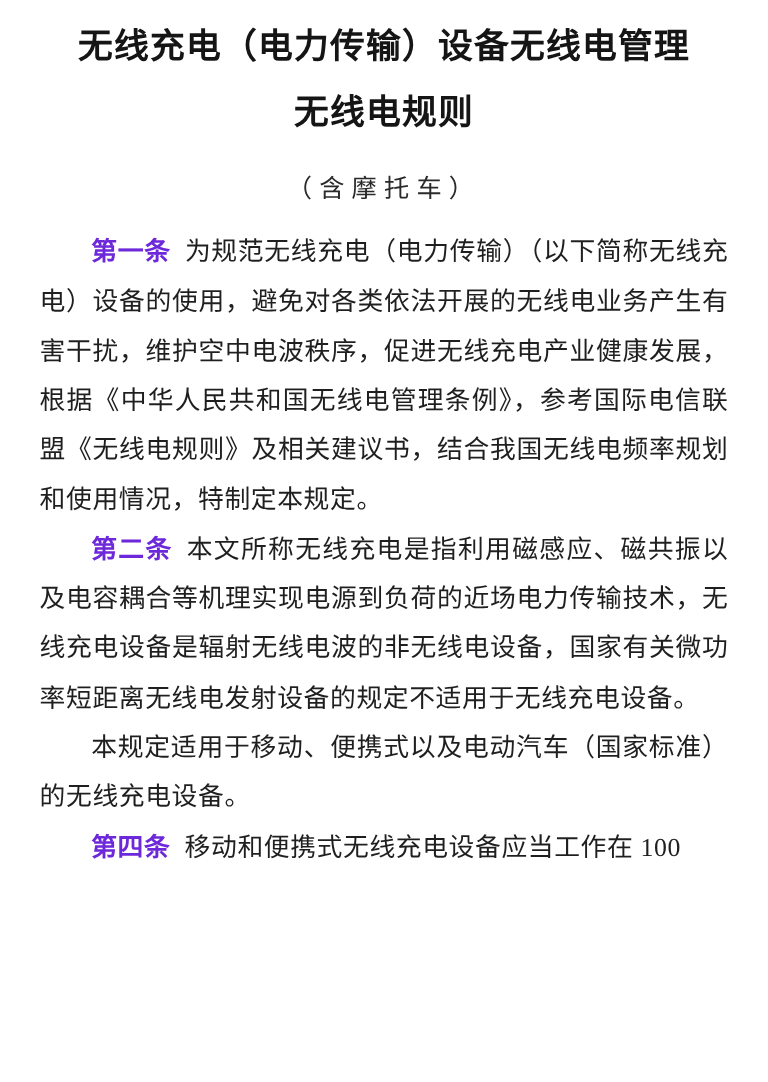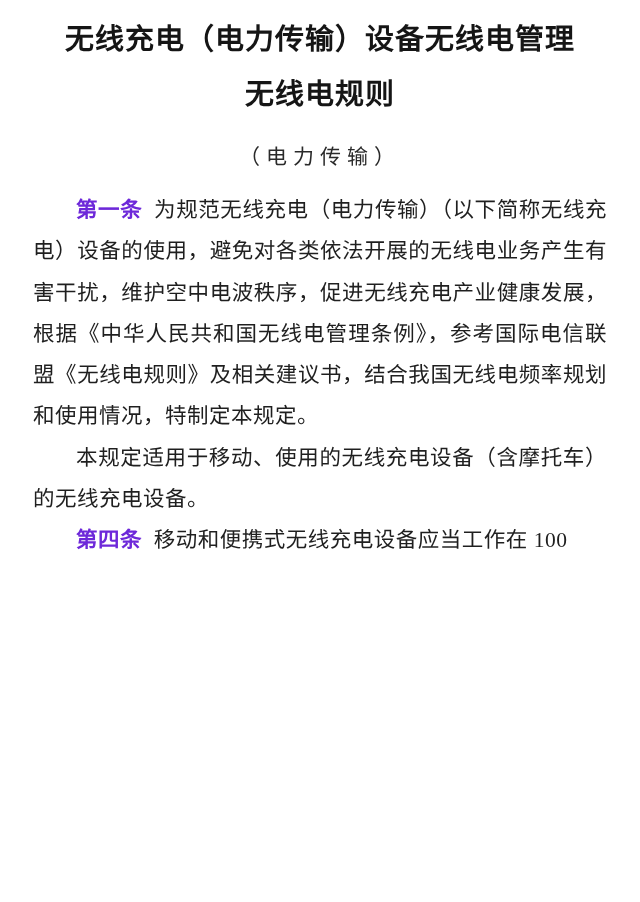--- a/index.html
+++ b/index.html
@@ -64,27 +64,28 @@
 </head>
 <body>
 
 <div class="page">
 
   <h1 class="doc-title">
     <span class="title-line">无线充电（电力传输）设备无线电管理</span>
     <span class="title-line">无线电规则</span>
   </h1>
 
-  <div class="doc-subtitle">（电力传输）</div>
+  <div class="doc-subtitle">（含摩托车）</div>
 
   <div class="doc-body">
 
     <p><span class="article-no">第一条</span><span>为规范无线充电（电力传输）（以下简称无线充电）设备的使用，避免对各类依法开展的无线电业务产生有害干扰，维护空中电波秩序，促进无线充电产业健康发展，根据《中华人民共和国无线电管理条例》，参考国际电信联盟《无线电规则》及相关建议书，结合我国无线电频率规划和使用情况，特制定本规定。</span></p>
 
+    <p><span class="article-no">第二条</span><span>本文所称无线充电是指利用磁感应、磁共振以及电容耦合等机理实现电源到负荷的近场电力传输技术，无线充电设备是辐射无线电波的非无线电设备，国家有关微功率短距离无线电发射设备的规定不适用于无线充电设备。</span></p>
 
-    <p><span>本规定适用于移动、使用的无线充电设备（含摩托车）的无线充电设备。</span></p>
+    <p><span>本规定适用于移动、便携式以及电动汽车（国家标准）的无线充电设备。</span></p>
 
 
     <p><span class="article-no">第四条</span><span>移动和便携式无线充电设备应当工作在 100</span></p>
 
   </div>
 
 </div>
 
 </body></html>

